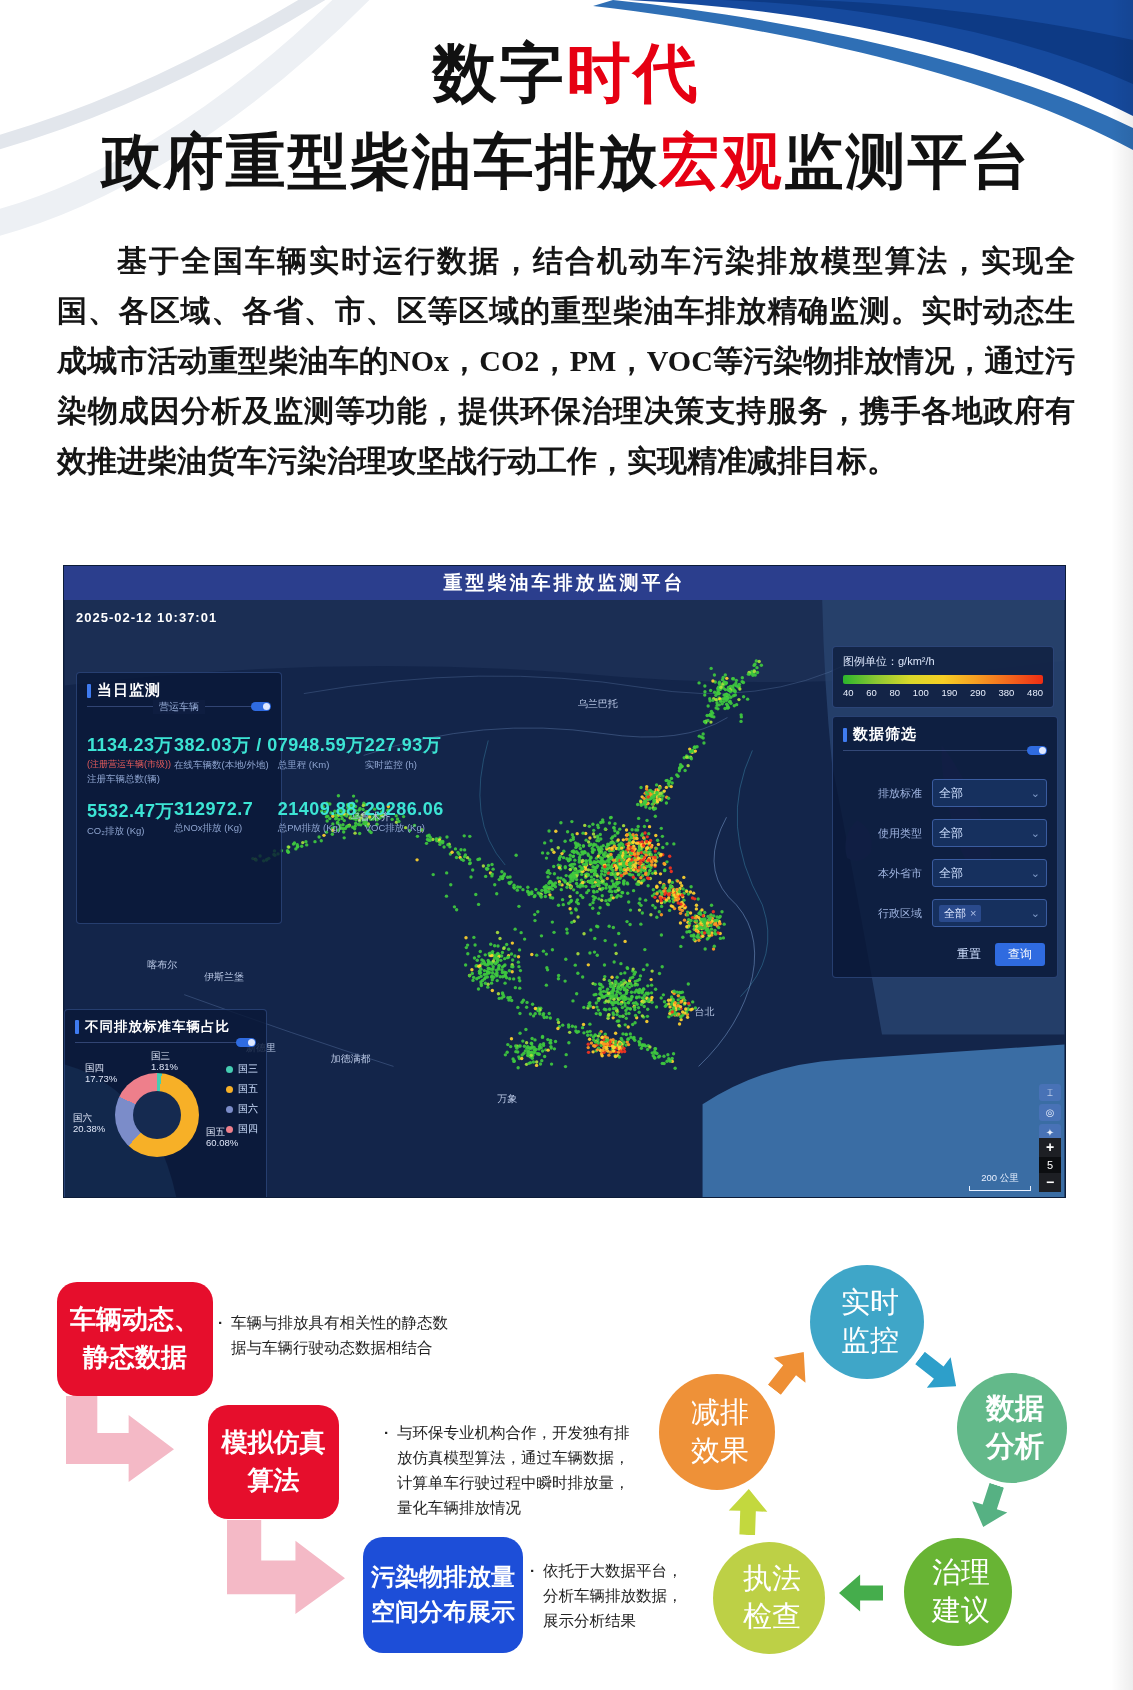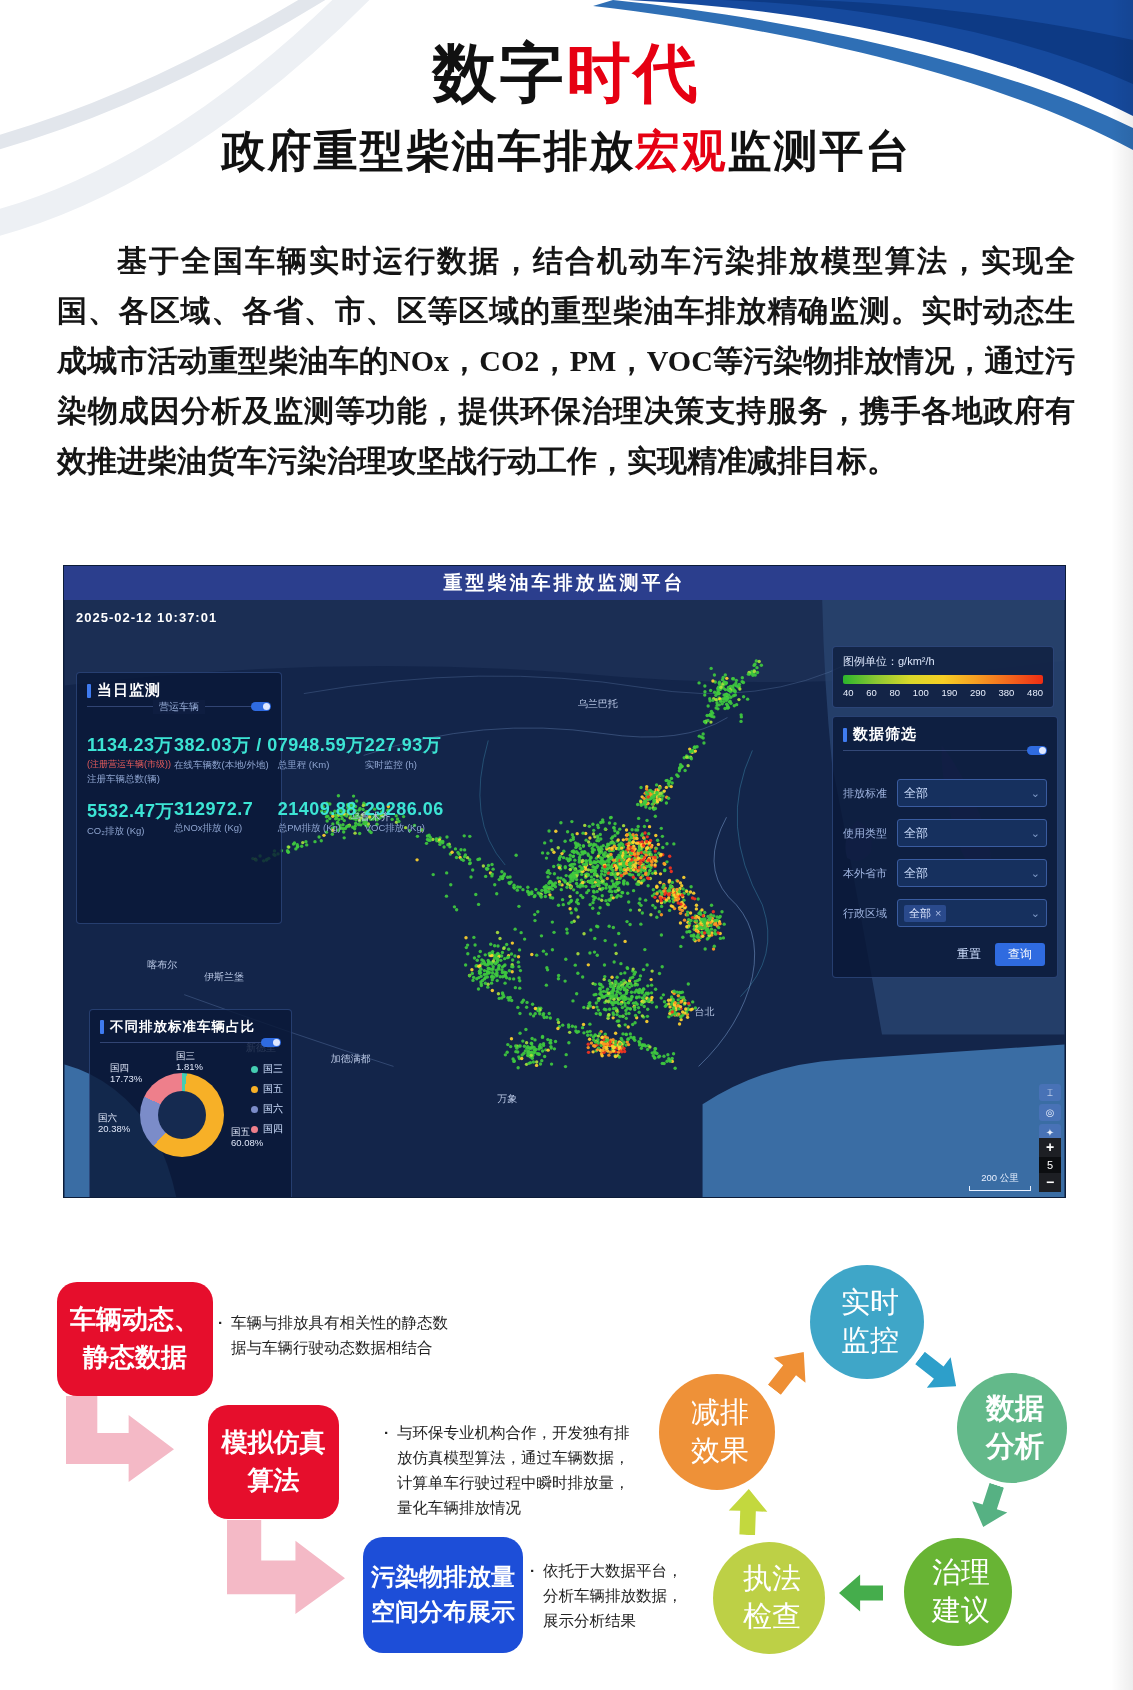--- a/index.html
+++ b/index.html
@@ -7,21 +7,21 @@
           font-family:"Liberation Sans","DejaVu Sans",sans-serif;}
   .swoosh{position:absolute;pointer-events:none;}
   .swoosh-left{left:0;top:0;}
   .swoosh-right{right:0;top:0;}
   .edge-shade{position:absolute;right:0;top:0;width:22px;height:100%;
     background:linear-gradient(to left,rgba(0,0,0,.07),rgba(0,0,0,0));}
   
   .title1{position:absolute;top:30px;left:0;width:100%;text-align:center;
     font-size:64px;font-weight:900;letter-spacing:3px;color:#111;}
   .title2{position:absolute;top:122px;left:0;width:100%;text-align:center;
-    font-size:44px;font-weight:900;letter-spacing:2px;color:#111;white-space:nowrap;}
+    font-size:60px;font-weight:900;letter-spacing:2px;color:#111;white-space:nowrap;}
   .red{color:#e60012;}
   .intro{position:absolute;top:236px;left:57px;width:1018px;margin:0;
     font-family:"Liberation Serif","DejaVu Serif",serif;font-weight:600;
     font-size:30px;line-height:50px;color:#151515;text-align:justify;text-indent:2em;}
   
   .dash{position:absolute;left:63px;top:565px;width:1003px;height:633px;
     background:#13254a;overflow:hidden;border:1px solid #0c1c38;box-sizing:border-box;}
   .map-svg{position:absolute;left:0;top:0;width:100%;height:100%;}
   .map-svg text{fill:#b9c7e4;font-size:10px;font-family:"Liberation Sans",sans-serif;}
   .dash-title{position:absolute;left:0;top:0;width:100%;height:34px;background:#2b3e8d;
@@ -39,33 +39,33 @@
   .stats{display:grid;grid-template-columns:1fr 1fr 1fr 1fr;row-gap:13px;padding:4px 10px 8px;}
   .stat-value{color:#3ce4d4;font-size:18px;font-weight:bold;letter-spacing:.5px;white-space:nowrap;}
   .stat-label{color:#8fa5d0;font-size:9.5px;margin-top:2px;white-space:nowrap;}
   .stat-sub{color:#e85c5c;font-size:9px;margin-top:1px;white-space:nowrap;}
   .legendp{left:768px;top:80px;width:222px;height:62px;padding:7px 10px;background:rgba(13,28,60,.75);}
   .legend-unit{color:#dce6fa;font-size:11px;}
   .legend-bar{height:9px;margin:6px 0 3px;border-radius:2px;}
   .legend-ticks{display:flex;justify-content:space-between;color:#e8eefc;font-size:9.5px;}
   .filter{left:768px;top:150px;width:226px;height:262px;}
   .f-rows{padding:6px 10px 0;}
-  .f-row{display:flex;align-items:center;margin-bottom:12px;}
+  .f-row{display:flex;align-items:center;margin-bottom:12px;margin-left:35px;}
   .f-label{width:54px;color:#9fb4e0;font-size:11px;flex:none;}
   .f-select{flex:1;height:26px;background:#16305e;border:1px solid #3a5ca0;border-radius:3px;
     display:flex;align-items:center;padding:0 6px;cursor:pointer;}
   .f-value{color:#cfe0ff;font-size:12px;flex:1;}
   .f-caret{color:#7f9ac8;font-size:11px;line-height:1;}
   .f-tag{display:flex;align-items:center;gap:4px;background:#2a4a8c;border-radius:2px;
     padding:1px 5px;color:#dfe8ff;font-size:11px;flex:none;margin-right:auto;}
   .f-x{color:#aebfe6;cursor:pointer;}
   .f-btns{display:flex;justify-content:flex-end;align-items:center;gap:14px;padding:4px 12px;}
   .reset-btn{color:#cfe0ff;font-size:12px;cursor:pointer;}
   .query-btn{background:#2f6be0;color:#fff;font-size:12px;border-radius:3px;padding:3px 13px;cursor:pointer;}
-  .piep{left:25px;top:443px;width:203px;height:232px;}
+  .piep{left:0;top:443px;width:203px;height:232px;}
   .donut{position:absolute;left:50px;top:63px;width:84px;height:84px;border-radius:50%;}
   .donut::after{content:"";position:absolute;left:18px;top:18px;width:48px;height:48px;border-radius:50%;background:#152a50;}
   .pie-label{position:absolute;color:#dfe6f8;font-size:9.5px;line-height:11px;white-space:nowrap;}
   .pie-legend{position:absolute;right:8px;top:52px;display:flex;flex-direction:column;gap:6px;}
   .pl-item{display:flex;align-items:center;gap:5px;}
   .pl-dot{width:7px;height:7px;border-radius:50%;}
   .pl-text{color:#cfe0ff;font-size:10px;}
   .compass{position:absolute;right:8px;bottom:6px;width:13px;height:13px;border:1px solid #8fa8d0;
     border-radius:50%;color:#8fa8d0;font-size:8px;line-height:12px;text-align:center;}
   .map-tools{position:absolute;left:975px;top:518px;display:flex;flex-direction:column;gap:3px;}

